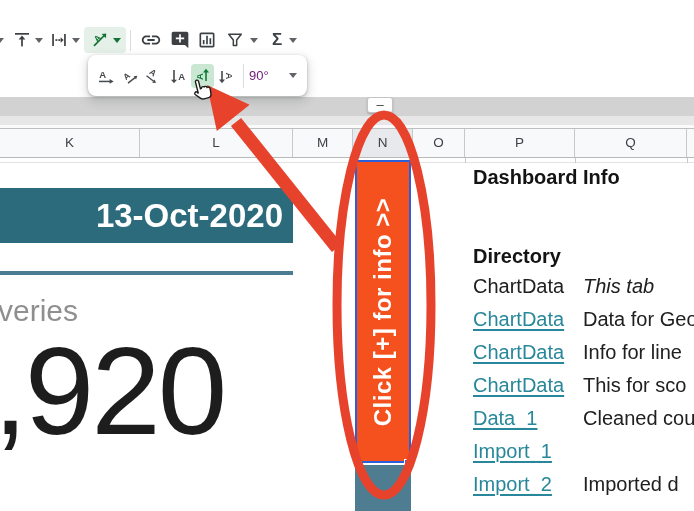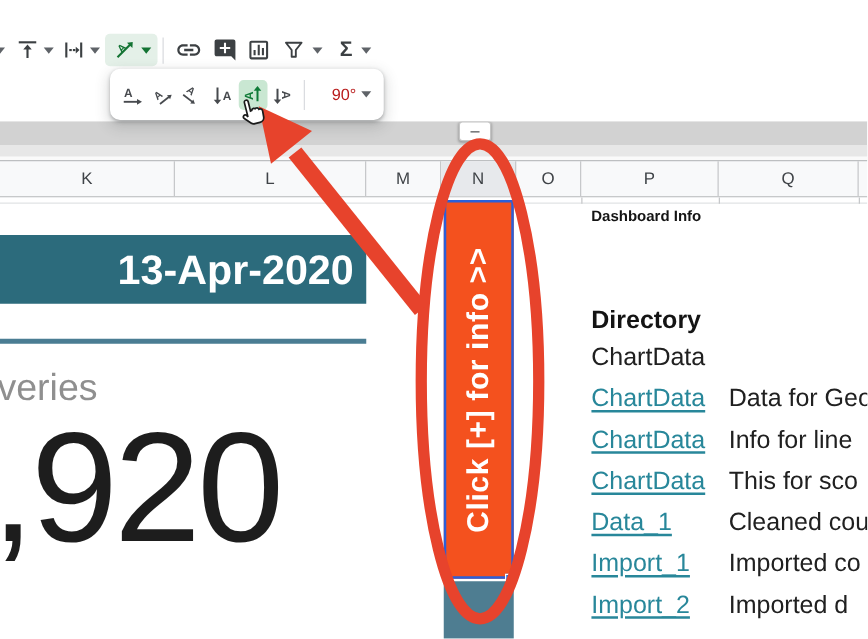--- a/index.html
+++ b/index.html
@@ -14,21 +14,21 @@
   .tb-divider{position:absolute;left:130px;top:30px;width:1px;height:21px;background:#dadce0;}
   .active-green{background:#e4f0e8;}
   .sigma{font-size:17px;font-weight:600;color:#3c4043;line-height:26px;}
   
   .popup{position:absolute;left:88px;top:55px;width:219px;height:41px;background:#fff;border-radius:8px;
          box-shadow:0 1px 3px rgba(60,64,67,.35), 0 4px 10px 2px rgba(60,64,67,.18);
          display:flex;align-items:center;padding:0 6px;box-sizing:border-box;z-index:30;}
   .pbtn{width:23px;height:24px;display:flex;align-items:center;justify-content:center;border-radius:4px;margin:0 0.5px;}
   .pbtn.sel{background:#c9e7d2;}
   .p-divider{width:1px;height:24px;background:#dadce0;margin:0 5px;}
-  .angle{font-size:13px;color:#b91c1c;width:36px;text-align:right;}
+  .angle{font-size:13px;color:#701a75;width:36px;text-align:left;}
   
   .grayband{position:absolute;left:0;top:97px;width:694px;height:31px;background:#d2d2d2;z-index:1;}
   .grayband .strip{position:absolute;left:0;bottom:3px;width:100%;height:9px;background:#e7e7e7;}
   .grayband .stripw{position:absolute;left:0;bottom:0;width:100%;height:3px;background:#fafafa;}
   .minusbtn{position:absolute;left:367px;top:0px;width:26px;height:16px;background:#fff;border:1px solid #c4c4c4;
             border-radius:3px;box-shadow:0 1px 2px rgba(0,0,0,.25);font-size:13px;line-height:14px;text-align:center;
             color:#3c4043;box-sizing:border-box;z-index:5;}
   .headers{position:absolute;left:0;top:128px;width:694px;height:30px;background:#f8f9fa;border-top:1px solid #bdbfc1;
            border-bottom:1px solid #b7b9bb;box-sizing:border-box;z-index:1;}
   .hcell{position:absolute;top:0;height:28px;border-right:1px solid #c6c8ca;box-sizing:border-box;
@@ -44,21 +44,21 @@
   .metric-label{position:absolute;left:-2px;top:136px;font-size:30px;color:#8f8f8f;}
   .metric-value{position:absolute;left:-7px;top:170px;font-size:125px;font-weight:500;color:#1d1d1d;
                 letter-spacing:-3px;line-height:125px;}
   .orange-cell{position:absolute;left:355px;top:2px;width:56px;height:303px;background:#f4511e;
                border:2px solid #2b5fd9;box-sizing:border-box;}
   .vtext{position:absolute;left:50%;top:50%;transform:translate(-50%,-50%) rotate(-90deg);white-space:nowrap;
          color:#fff;font-size:24px;font-weight:600;letter-spacing:0.5px;}
   .fill-handle{position:absolute;left:404px;top:301px;width:7px;height:7px;background:#1a73e8;border:1px solid #fff;box-sizing:border-box;}
   .steel-cell{position:absolute;left:355px;top:307px;width:56px;height:46px;background:#4e7d91;}
   
-  .ip-title{position:absolute;left:473px;top:8px;font-size:12px;font-weight:700;color:#141414;white-space:nowrap;}
+  .ip-title{position:absolute;left:473px;top:8px;font-size:20px;font-weight:700;color:#141414;white-space:nowrap;}
   .ip-dir{position:absolute;left:473px;top:87px;font-size:20px;font-weight:700;color:#141414;white-space:nowrap;}
   .ip-rows{position:absolute;left:473px;top:112px;width:221px;}
   .ip-row{display:flex;height:33px;align-items:center;font-size:20px;color:#202020;}
   .ip-name{width:102px;overflow:hidden;white-space:nowrap;flex:none;margin-right:8px;}
   .ip-link{color:#28879a;text-decoration:underline;text-decoration-thickness:2px;text-underline-offset:3px;}
   .ip-desc{white-space:nowrap;}
   .italic{font-style:italic;}
   
   .overlay{position:absolute;left:0;top:0;width:694px;height:511px;z-index:40;pointer-events:none;}
 </style>
@@ -214,56 +214,56 @@
     <div class="hcell" style="left:575px;width:112px;">Q</div>
     <div class="hcell" style="left:687px;width:7px;border-right:none;"></div>
   </div>
 
   <div class="content">
     <div class="gridline-h"></div>
     <div class="stub" style="left:465px;"></div>
     <div class="stub" style="left:575px;"></div>
     <div class="stub" style="left:687px;"></div>
 
-    <div class="banner">13-Apr-2020</div>
+    <div class="banner">13-Oct-2020</div>
     <div class="tealline"></div>
     <div class="metric-label">veries</div>
     <div class="metric-value">,920</div>
 
     <div class="orange-cell">
       <span class="vtext">Click [+] for info &gt;&gt;</span>
     </div>
     <div class="fill-handle"></div>
     <div class="steel-cell"></div>
 
     <div class="ip-title">Dashboard Info</div>
     <div class="ip-dir">Directory</div>
     <div class="ip-rows">
       <div class="ip-row">
         <span class="ip-name">ChartData</span>
+        <span class="ip-desc italic">This tab</span>
       </div>
       <div class="ip-row">
         <span class="ip-name ip-link">ChartData</span>
         <span class="ip-desc">Data for Geo</span>
       </div>
       <div class="ip-row">
         <span class="ip-name ip-link">ChartData</span>
         <span class="ip-desc">Info for line</span>
       </div>
       <div class="ip-row">
         <span class="ip-name ip-link">ChartData</span>
         <span class="ip-desc">This for sco</span>
       </div>
       <div class="ip-row">
         <span class="ip-name ip-link">Data_1</span>
         <span class="ip-desc">Cleaned cou</span>
       </div>
       <div class="ip-row">
         <span class="ip-name ip-link">Import_1</span>
-        <span class="ip-desc">Imported co</span>
       </div>
       <div class="ip-row">
         <span class="ip-name ip-link">Import_2</span>
         <span class="ip-desc">Imported d</span>
       </div>
     </div>
   </div>
 
   <svg class="overlay" viewBox="0 0 694 511">
     <ellipse cx="384" cy="305" rx="47" ry="190" fill="none" stroke="#e7432c" stroke-width="9"></ellipse>

